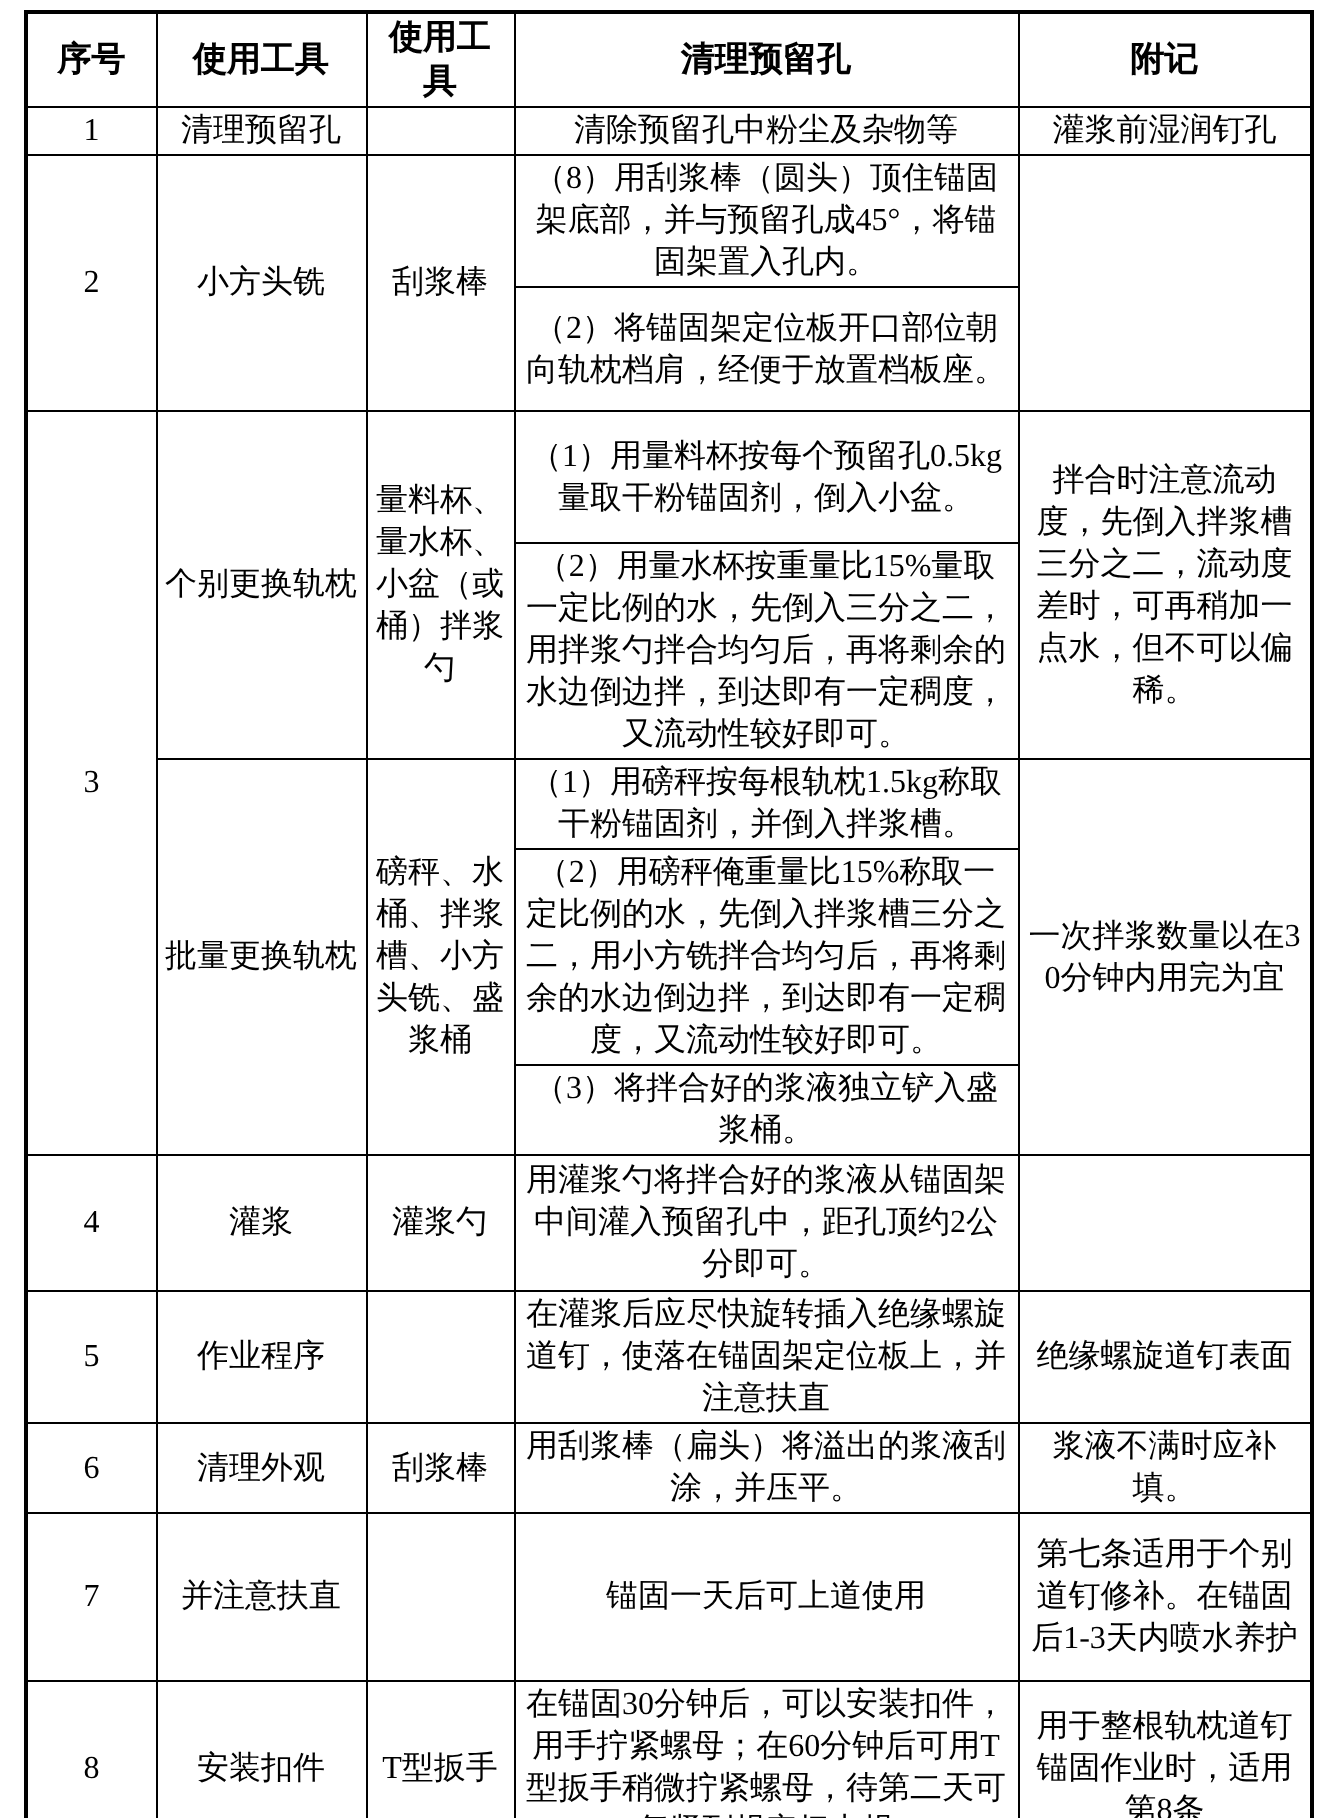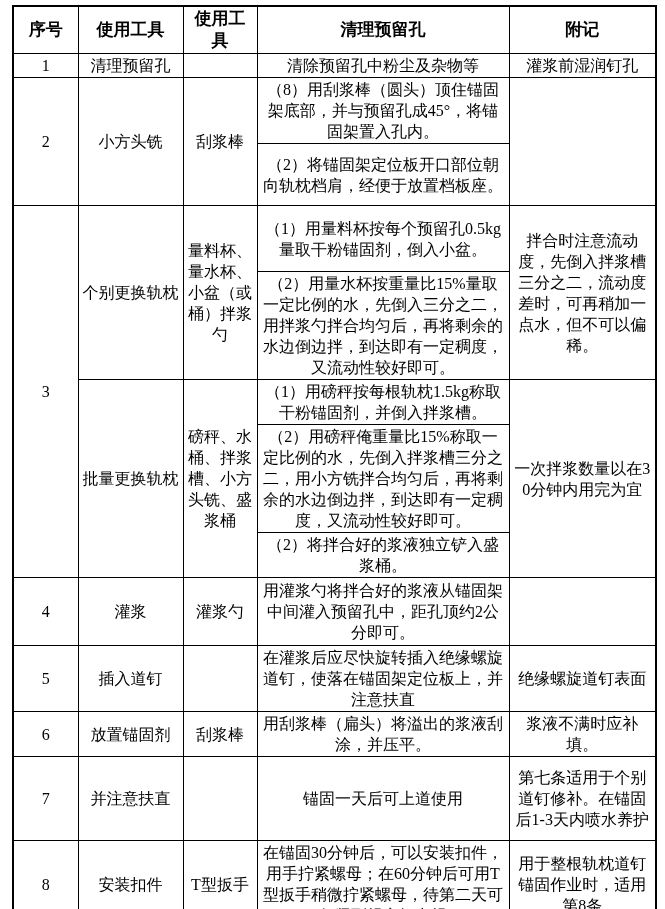--- a/index.html
+++ b/index.html
@@ -88,42 +88,42 @@
   <tr style="height:44px">
     <td rowspan="3">批量更换轨枕</td>
     <td rowspan="3">磅秤、水桶、拌浆槽、小方头铣、盛浆桶</td>
     <td>（1）用磅秤按每根轨枕1.5kg称取干粉锚固剂，并倒入拌浆槽。</td>
     <td rowspan="3">一次拌浆数量以在30分钟内用完为宜</td>
   </tr>
   <tr style="height:104px">
     <td>（2）用磅秤俺重量比15%称取一定比例的水，先倒入拌浆槽三分之二，用小方铣拌合均匀后，再将剩余的水边倒边拌，到达即有一定稠度，又流动性较好即可。</td>
   </tr>
   <tr style="height:42px">
-    <td>（2）将拌合好的浆液独立铲入盛浆桶。</td>
+    <td>（3）将拌合好的浆液独立铲入盛浆桶。</td>
   </tr>
 
   <tr style="height:68px">
     <td>4</td>
     <td>灌浆</td>
     <td>灌浆勺</td>
     <td>用灌浆勺将拌合好的浆液从锚固架中间灌入预留孔中，距孔顶约2公分即可。</td>
     <td></td>
   </tr>
 
   <tr style="height:64px">
     <td>5</td>
-    <td>插入道钉</td>
+    <td>作业程序</td>
     <td></td>
     <td>在灌浆后应尽快旋转插入绝缘螺旋道钉，使落在锚固架定位板上，并注意扶直</td>
     <td>绝缘螺旋道钉表面</td>
   </tr>
 
   <tr style="height:44px">
     <td>6</td>
-    <td>放置锚固剂</td>
+    <td>清理外观</td>
     <td>刮浆棒</td>
     <td>用刮浆棒（扁头）将溢出的浆液刮涂，并压平。</td>
     <td>浆液不满时应补填。</td>
   </tr>
 
   <tr style="height:84px">
     <td>7</td>
     <td>并注意扶直</td>
     <td></td>
     <td>锚固一天后可上道使用</td>

